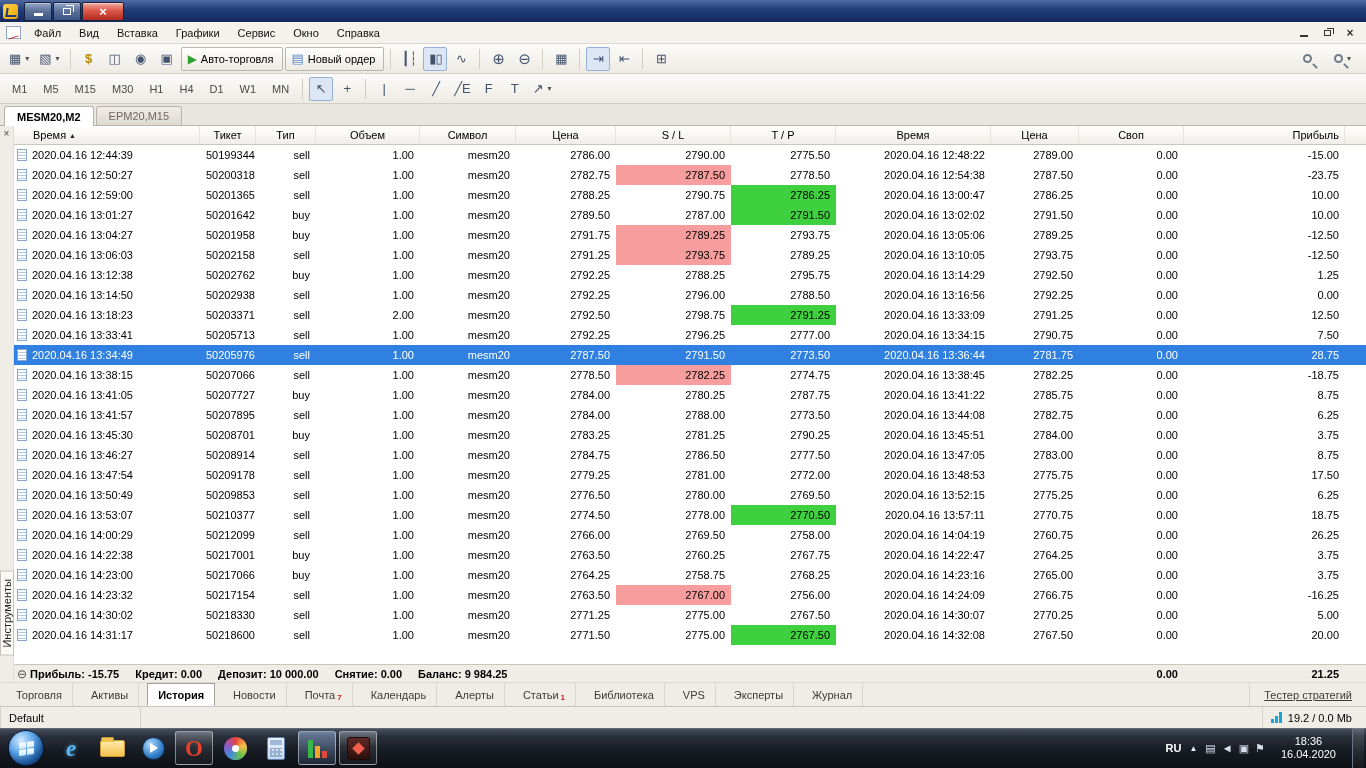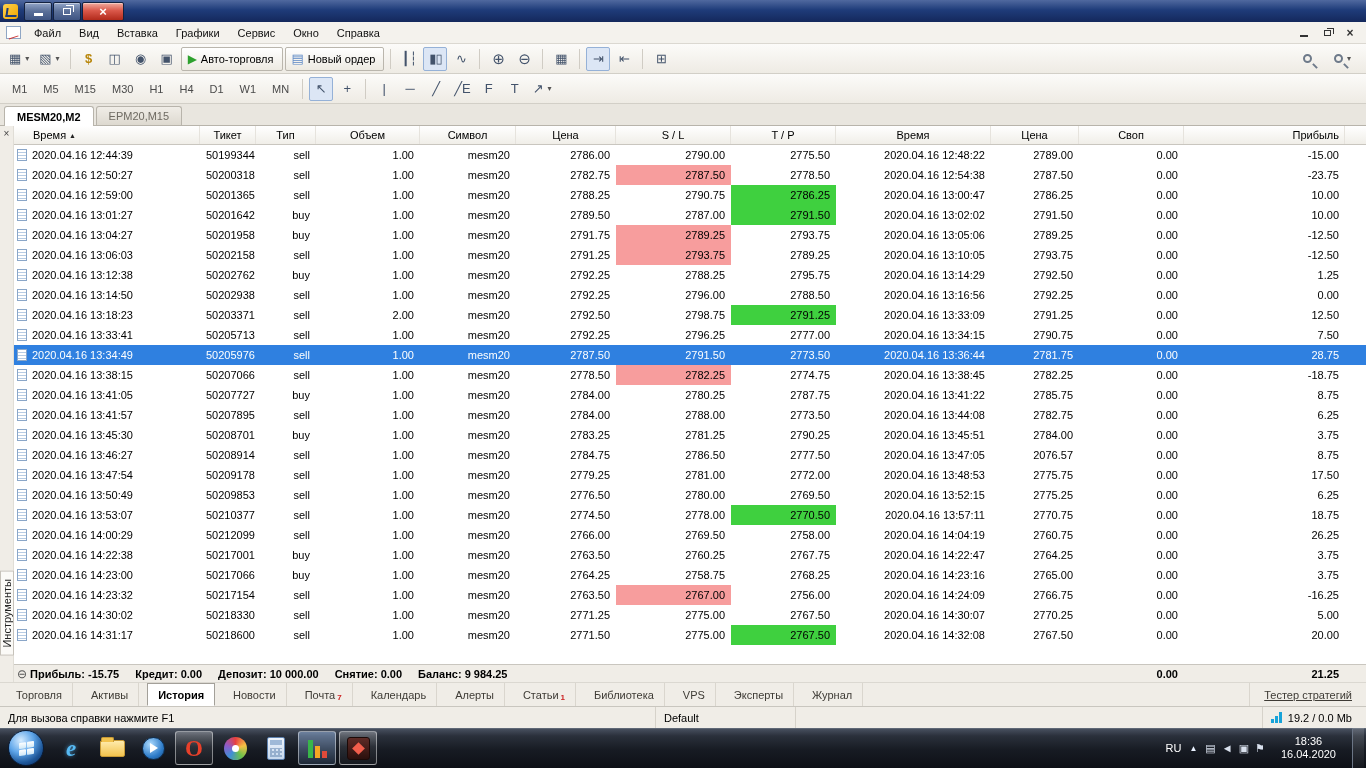--- a/index.html
+++ b/index.html
@@ -127,21 +127,21 @@
   .calc::before{content:"";position:absolute;left:2px;top:2px;right:2px;height:5px;background:#9FB9D8;}
   .calc::after{content:"";position:absolute;left:2px;top:10px;right:2px;bottom:2px;background:repeating-linear-gradient(0deg,#7E9CC0 0 2px,transparent 2px 4px),repeating-linear-gradient(90deg,#7E9CC0 0 2px,transparent 2px 4px);opacity:.7;}
   .mt5{display:flex;align-items:flex-end;gap:2px;height:20px;}
   .mt5 i{display:block;width:5px;background:#39B54A;}
   .mt5 i:nth-child(1){height:18px;background:#39B54A;}
   .mt5 i:nth-child(2){height:12px;background:#F5A623;}
   .mt5 i:nth-child(3){height:7px;background:#E04A3A;}
   .redapp{width:23px;height:23px;border-radius:3px;background:linear-gradient(#5E2B26,#2B100D);display:flex;align-items:center;justify-content:center;border:1px solid #1B0A08;}
   .diamond{width:9px;height:9px;background:#F25E4C;transform:rotate(45deg);display:block;}
   .tray{margin-left:auto;display:flex;align-items:center;gap:8px;padding-right:2px;height:100%;}
-  .t-lang{font-weight:normal;}
+  .t-lang{font-weight:bold;}
   .t-up{font-size:8px;color:#EAF2FF;}
   .tray-icons{display:flex;align-items:center;gap:6px;}
   .t-ico{font-size:11px;color:#EAF2FF;opacity:.92;}
   .clock{text-align:center;line-height:13px;padding:0 8px;}
   .showdesk{width:12px;height:40px;border-left:1px solid #6B7585;background:linear-gradient(rgba(255,255,255,.14),rgba(255,255,255,.03));}
 </style>
 </head>
 <body>
 
 <div class="titlebar">
@@ -630,21 +630,21 @@
             <span>2020.04.16 13:46:27</span>
           </span>
           <span class="td c1">50208914</span>
           <span class="td c2">sell</span>
           <span class="td c3">1.00</span>
           <span class="td c4">mesm20</span>
           <span class="td c5">2784.75</span>
           <span class="td c6">2786.50</span>
           <span class="td c7">2777.50</span>
           <span class="td c8">2020.04.16 13:47:05</span>
-          <span class="td c9">2076.57</span>
+          <span class="td c9">2783.00</span>
           <span class="td c10">0.00</span>
           <span class="td c11">8.75</span>
           <span class="td gutter"></span>
         </div>
         <div class="trow">
           <span class="td c0">
             <span class="doc"></span>
             <span>2020.04.16 13:47:54</span>
           </span>
           <span class="td c1">50209178</span>
@@ -860,21 +860,20 @@
         <span>Эксперты</span>
       </span>
       <span class="btab">
         <span>Журнал</span>
       </span>
     </div>
   <div class="bt-right">Тестер стратегий</div>
 </div>
 
 <div class="statusbar">
-  <div class="ss ss1">Для вызова справки нажмите F1</div>
   <div class="ss ss2">Default</div>
   <div class="ss ss3"></div>
   <div class="ss ss4">
     <span class="signal">
         <i></i>
         <i></i>
         <i></i>
       </span>
     <span>19.2 / 0.0 Mb</span>
   </div>

